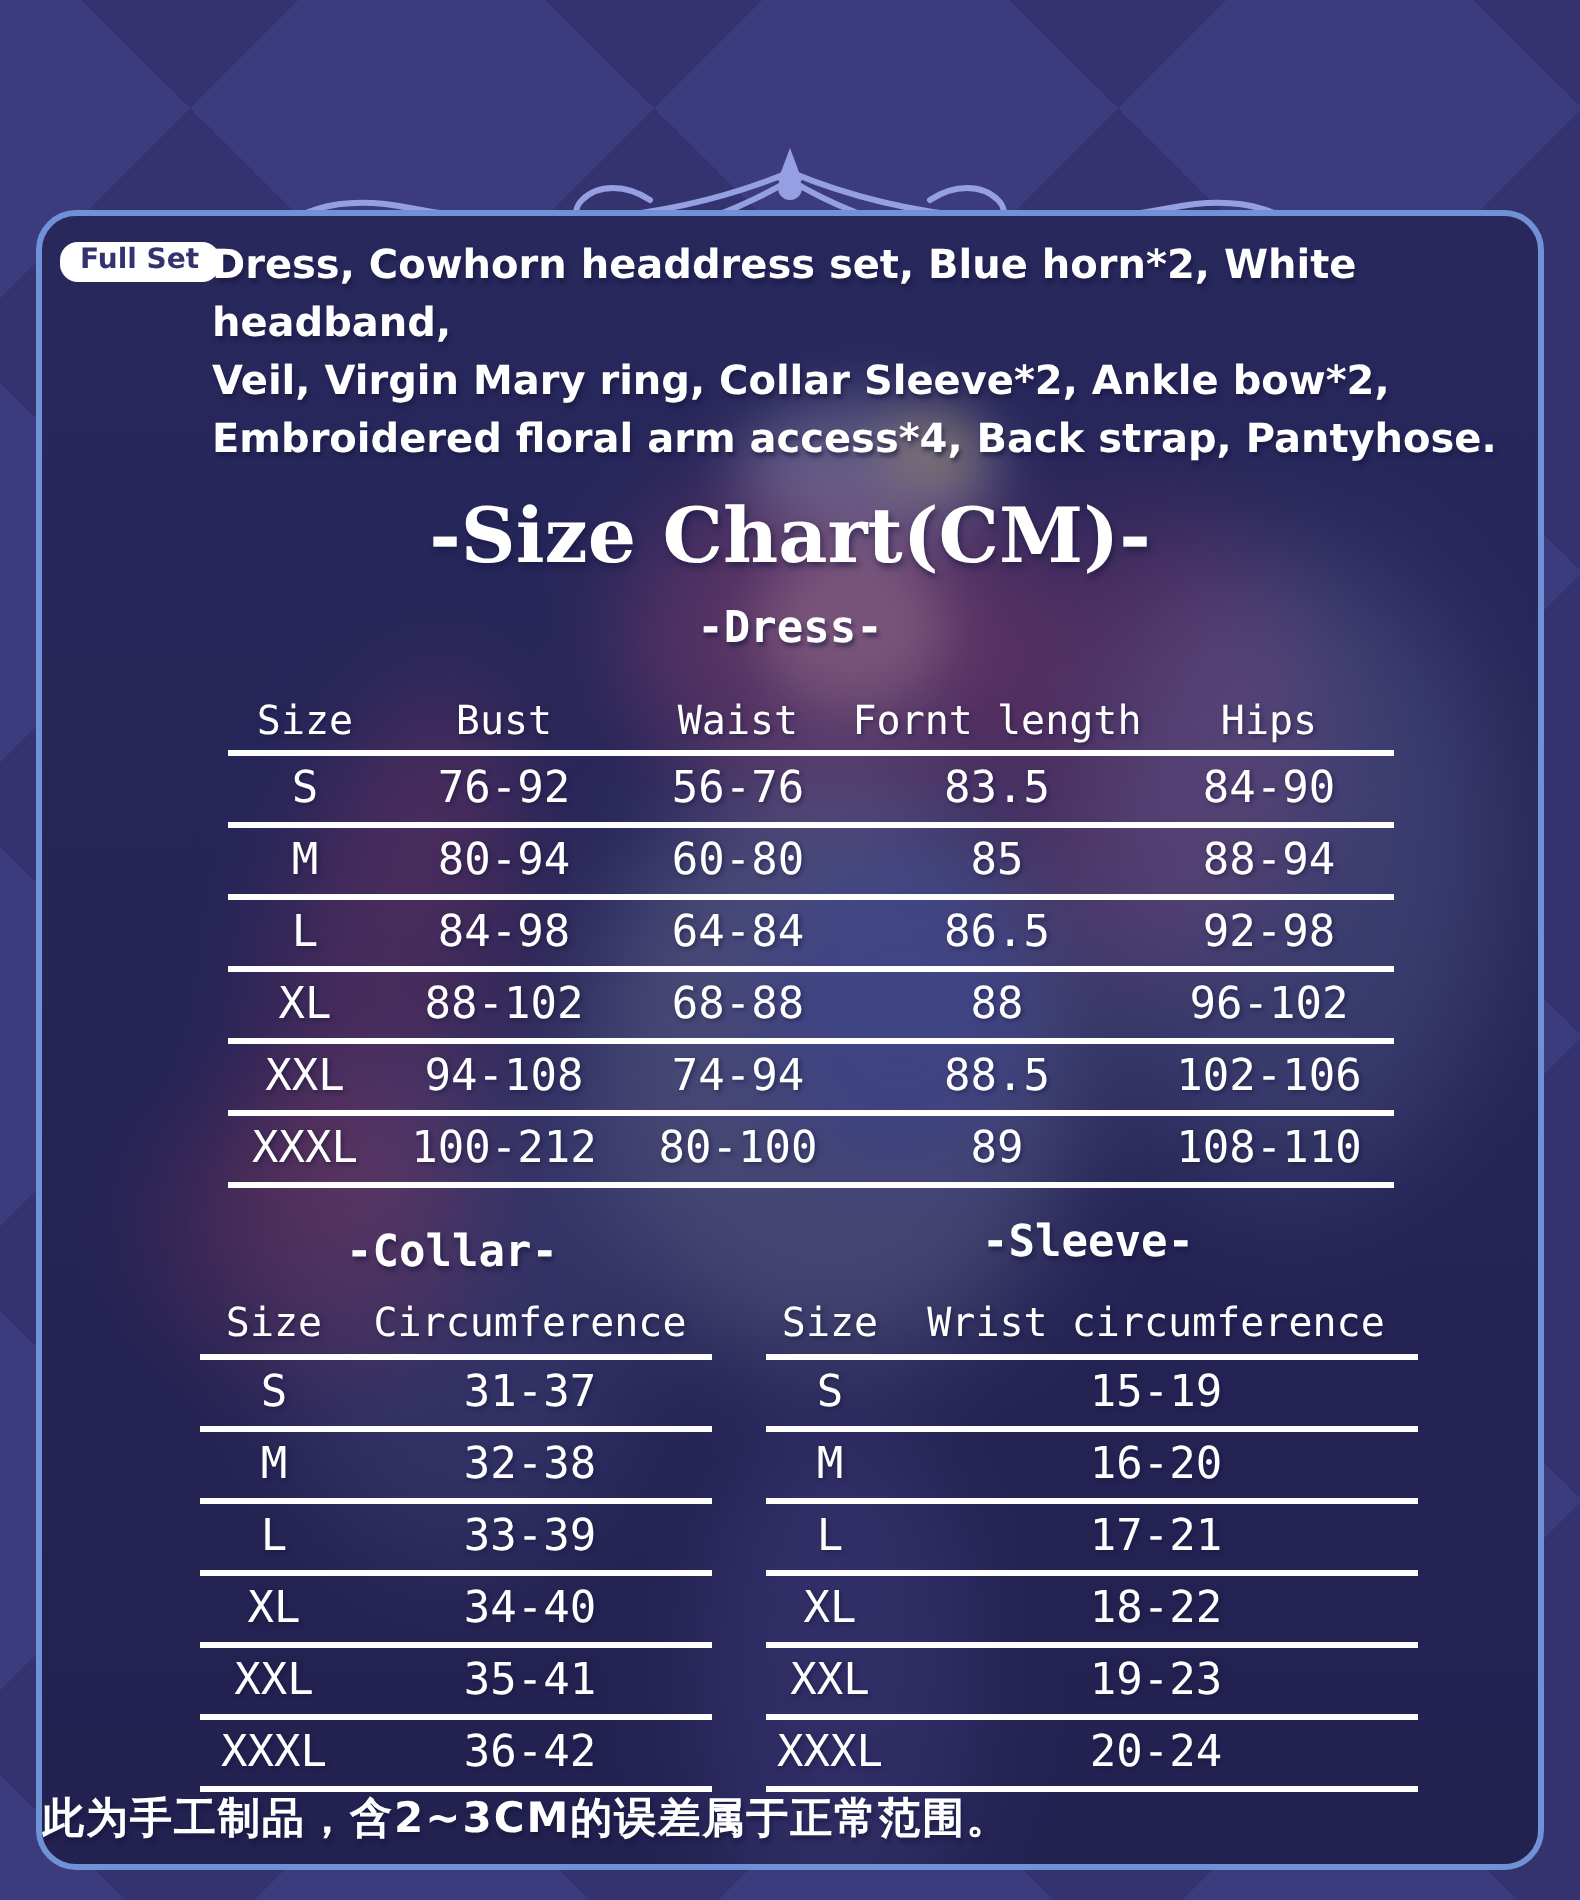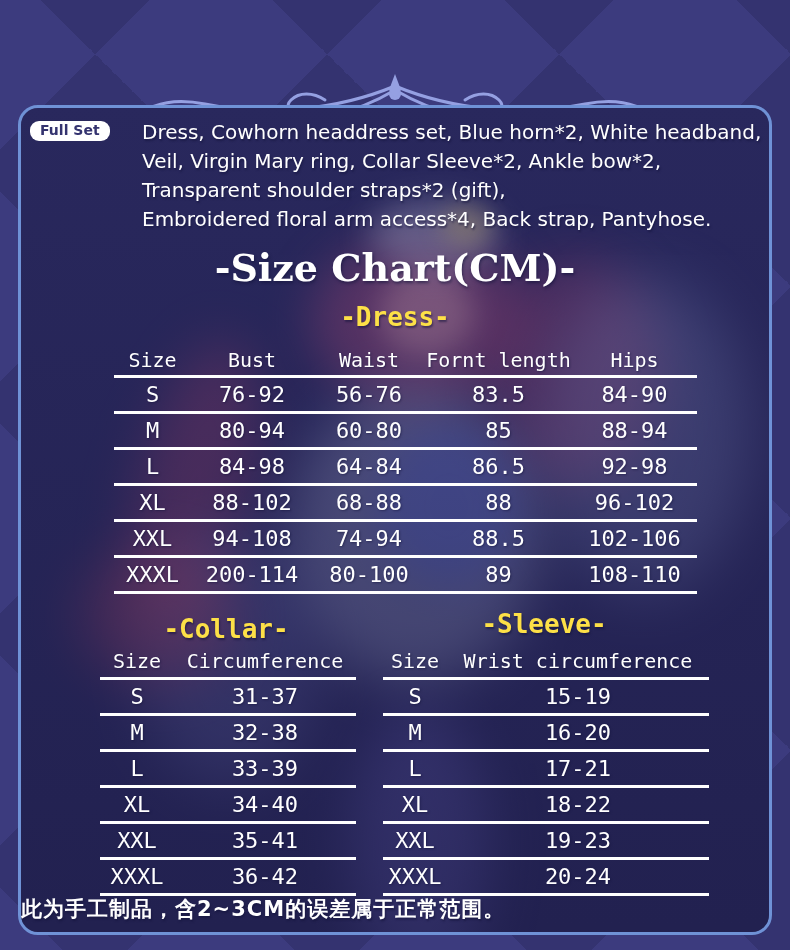--- a/index.html
+++ b/index.html
@@ -55,32 +55,32 @@
 
   .panel *{z-index:1;}
 
   
   .fullset{position:absolute;left:9px;top:10px;right:4px;color:#fff;}
   .badge{
     position:absolute;left:0;top:3px;
     background:#ffffff;color:#34336f;border-radius:9px;
     font-size:14px;font-weight:bold;padding:1px 10px 3px 10px;white-space:nowrap;
   }
-  .desc{margin-left:112px;font-size:20px;font-weight:normal;line-height:29px;
+  .desc{margin-left:76px;font-size:20px;font-weight:bold;line-height:29px;
     letter-spacing:0;text-shadow:1px 2px 2px rgba(20,20,60,.6);}
 
   
   .chart-heading{
     position:absolute;top:137px;left:0;width:100%;text-align:center;
     font-family:"DejaVu Serif",serif;font-size:38px;font-weight:bold;color:#fff;
     text-shadow:1px 2px 3px rgba(20,20,60,.6);
   }
   .sub-heading{
-    position:absolute;color:#fde047;text-align:center;
-    font-family:"DejaVu Sans Mono",monospace;font-size:26px;font-weight:bold;
+    position:absolute;color:#ffffff;text-align:center;
+    font-family:"DejaVu Sans Mono",monospace;font-size:22px;font-weight:bold;
     text-shadow:1px 2px 2px rgba(20,20,60,.55);
   }
   .dress-heading{top:194px;left:0;width:100%;}
   .collar-heading{top:506px;left:79px;width:252px;}
   .sleeve-heading{top:501px;left:362px;width:322px;}
 
   
   table.tbl{
     position:absolute;border-collapse:collapse;table-layout:fixed;
     color:#ffffff;font-family:"DejaVu Sans Mono",monospace;
@@ -153,21 +153,20 @@
         <i></i>
         <i></i>
       <span class="shade"></span>
     </div>
 
     <div class="fullset">
       <span class="badge">Full Set</span>
       <div class="desc">
         <div>Dress, Cowhorn headdress set, Blue horn*2, White headband,</div>
         <div>Veil, Virgin Mary ring, Collar Sleeve*2, Ankle bow*2,</div>
-        <div>Transparent shoulder straps*2 (gift),</div>
         <div>Embroidered floral arm access*4, Back strap, Pantyhose.</div>
       </div>
     </div>
 
     <div class="chart-heading">-Size Chart(CM)-</div>
 
     <div class="sub-heading dress-heading">-Dress-</div>
     <table class="tbl dress-tbl">
         <thead>
           <tr>
@@ -209,21 +208,21 @@
           </tr>
           <tr>
             <td>XXL</td>
             <td>94-108</td>
             <td>74-94</td>
             <td>88.5</td>
             <td>102-106</td>
           </tr>
           <tr>
             <td>XXXL</td>
-            <td>200-114</td>
+            <td>100-212</td>
             <td>80-100</td>
             <td>89</td>
             <td>108-110</td>
           </tr>
         </tbody>
       </table>
 
     <div class="sub-heading collar-heading">-Collar-</div>
     <div class="sub-heading sleeve-heading">-Sleeve-</div>
     <table class="tbl collar-tbl">

